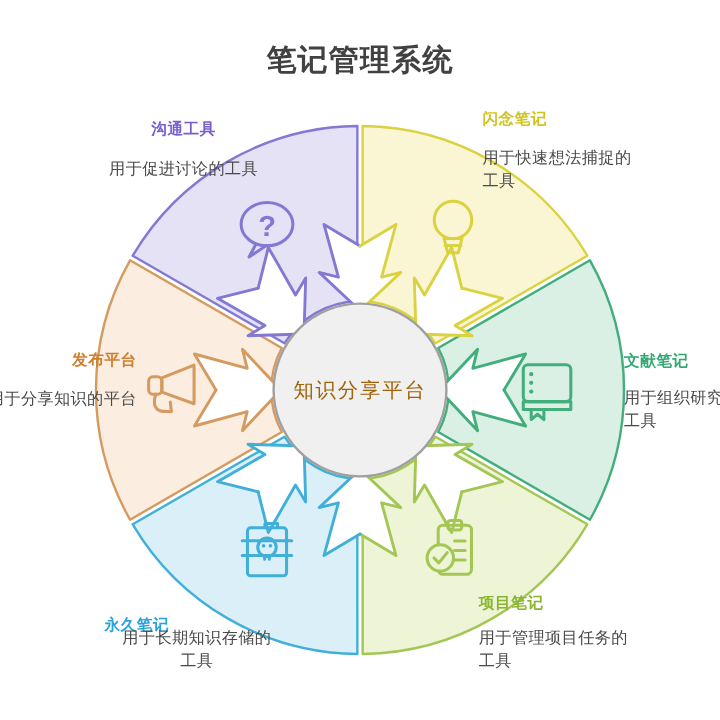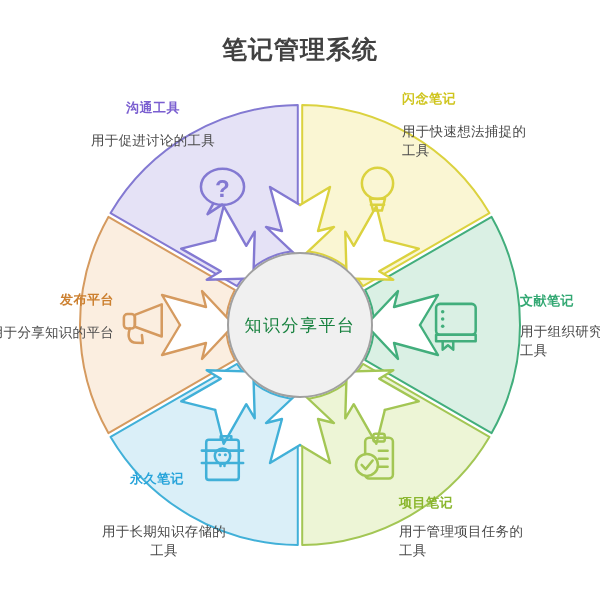--- a/index.html
+++ b/index.html
@@ -8,21 +8,21 @@
     font-size:25px;font-weight:bold;color:#414141;letter-spacing:1px;}
   #wheel{position:absolute;left:0;top:0;}
   .seg-title{position:absolute;font-size:13px;font-weight:bold;letter-spacing:.5px;white-space:nowrap;}
   .seg-desc{position:absolute;font-size:13.5px;color:#4a4a4a;line-height:1.42;letter-spacing:.3px;}
   .t-fleeting{left:402px;top:90px;}
   .d-fleeting{left:402px;top:122px;width:136px;}
   .t-literature{left:520px;top:292px;}
   .d-literature{left:520px;top:322px;width:136px;}
   .t-project{left:399px;top:494px;}
   .d-project{left:399px;top:522px;width:136px;}
-  .t-permanent{left:87px;top:470px;width:140px;text-align:center;}
+  .t-permanent{left:87px;top:512px;width:140px;text-align:left;}
   .d-permanent{right:368px;top:522px;width:136px;text-align:center;}
   .t-publish{right:486px;top:291px;text-align:right;margin-left:46px;}
   .d-publish{right:486px;top:323px;text-align:right;white-space:nowrap;}
   .t-communication{left:83px;top:99px;width:140px;text-align:center;}
   .d-communication{left:53px;top:131px;width:200px;text-align:center;white-space:nowrap;}
   .center-label{position:absolute;left:210px;top:314px;width:180px;text-align:center;
     font-size:17px;font-weight:500;color:#8e8e8e;letter-spacing:1.5px;}
 </style>
 </head>
 <body>
@@ -127,13 +127,13 @@
 
 <div class="seg-title t-permanent" style="color: rgb(40, 164, 218);">永久笔记</div>
 <div class="seg-desc  d-permanent">用于长期知识存储的工具</div>
 
 <div class="seg-title t-publish" style="color: rgb(204, 128, 48);">发布平台</div>
 <div class="seg-desc  d-publish">用于分享知识的平台</div>
 
 <div class="seg-title t-communication" style="color: rgb(122, 94, 208);">沟通工具</div>
 <div class="seg-desc  d-communication">用于促进讨论的工具</div>
 
-<div class="center-label" style="color: #15803d;">知识分享平台</div>
+<div class="center-label" style="color: #a16207;">知识分享平台</div>
 
 </body></html>

